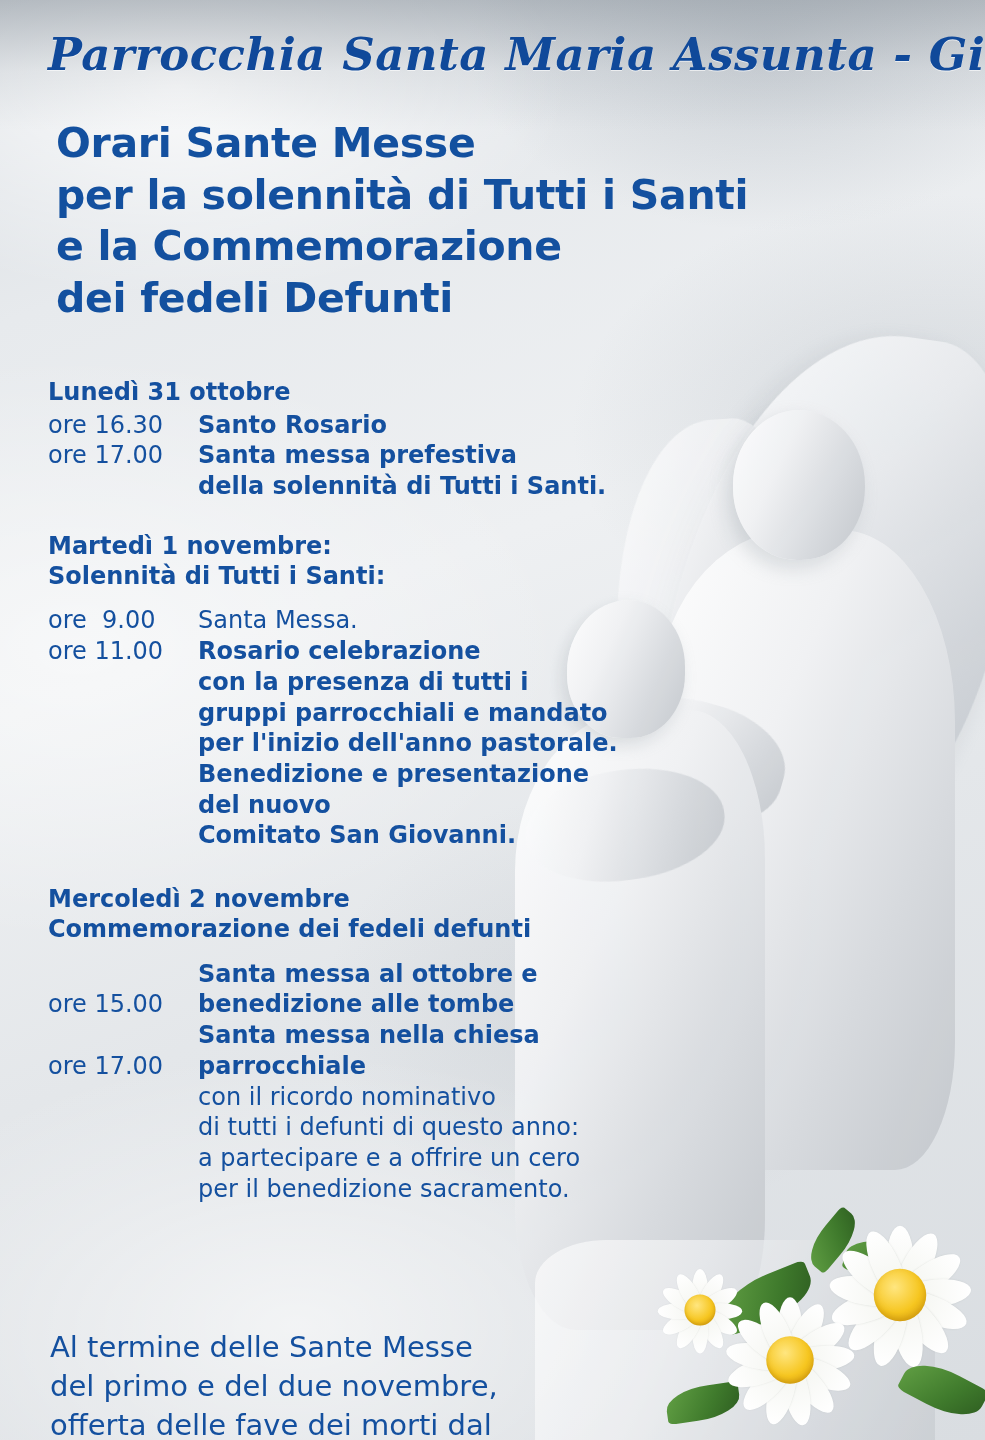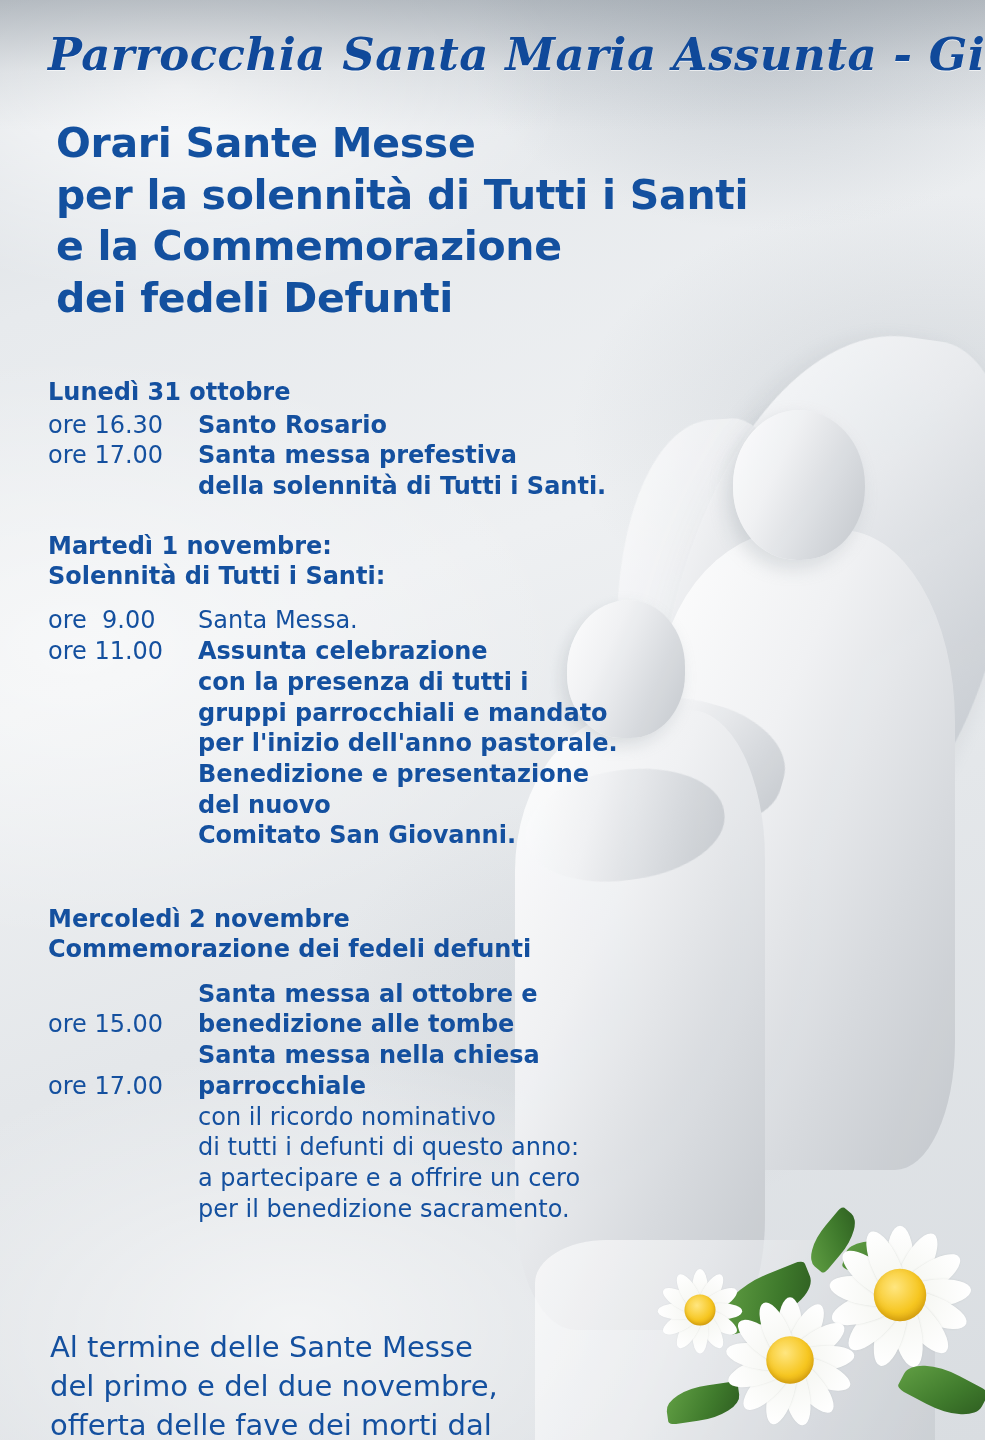--- a/index.html
+++ b/index.html
@@ -369,32 +369,32 @@
           <div>Martedì 1 novembre:</div>
           <div>Solennità di Tutti i Santi:</div>
         </div>
         <div class="rows sub-rows">
           <div class="row">
             <span class="time">ore  9.00</span>
             <span class="desc normal">Santa Messa.</span>
           </div>
           <div class="row">
             <span class="time">ore 11.00</span>
-            <span class="desc bold">Assunta celebrazione</span>
+            <span class="desc bold">Rosario celebrazione</span>
           </div>
           <div class="cont-line bold">con la presenza di tutti i</div>
           <div class="cont-line bold">gruppi parrocchiali e mandato</div>
           <div class="cont-line bold">per l'inizio dell'anno pastorale.</div>
           <div class="cont-line bold">Benedizione e presentazione</div>
           <div class="cont-line bold">del nuovo</div>
           <div class="cont-line bold">Comitato San Giovanni.</div>
         </div>
       </div>
 
-      <div class="block" style="margin-top:54px;">
+      <div class="block" style="margin-top:34px;">
         <div class="block-heading">
           <div>Mercoledì 2 novembre</div>
           <div>Commemorazione dei fedeli defunti</div>
         </div>
         <div class="rows sub-rows">
           <div class="row">
             <span class="time">ore 15.00</span>
             <span class="desc bold">Santa messa al ottobre e benedizione alle tombe</span>
           </div>
           <div class="row">

